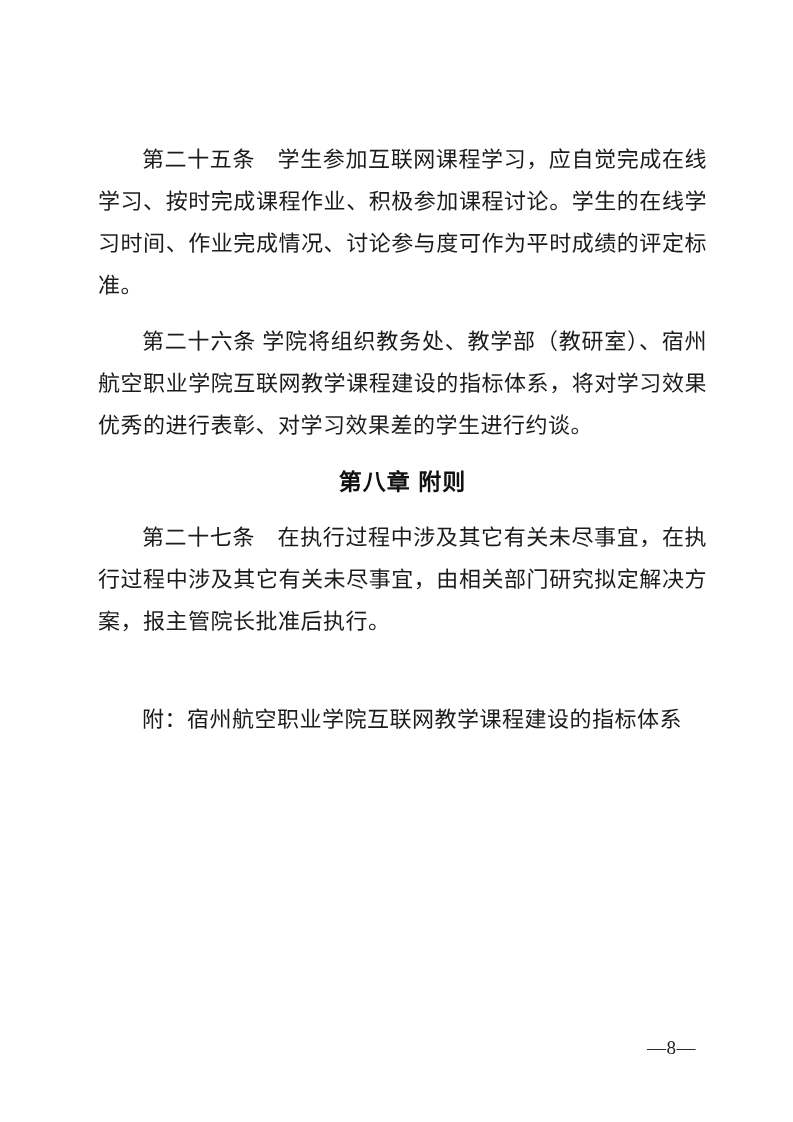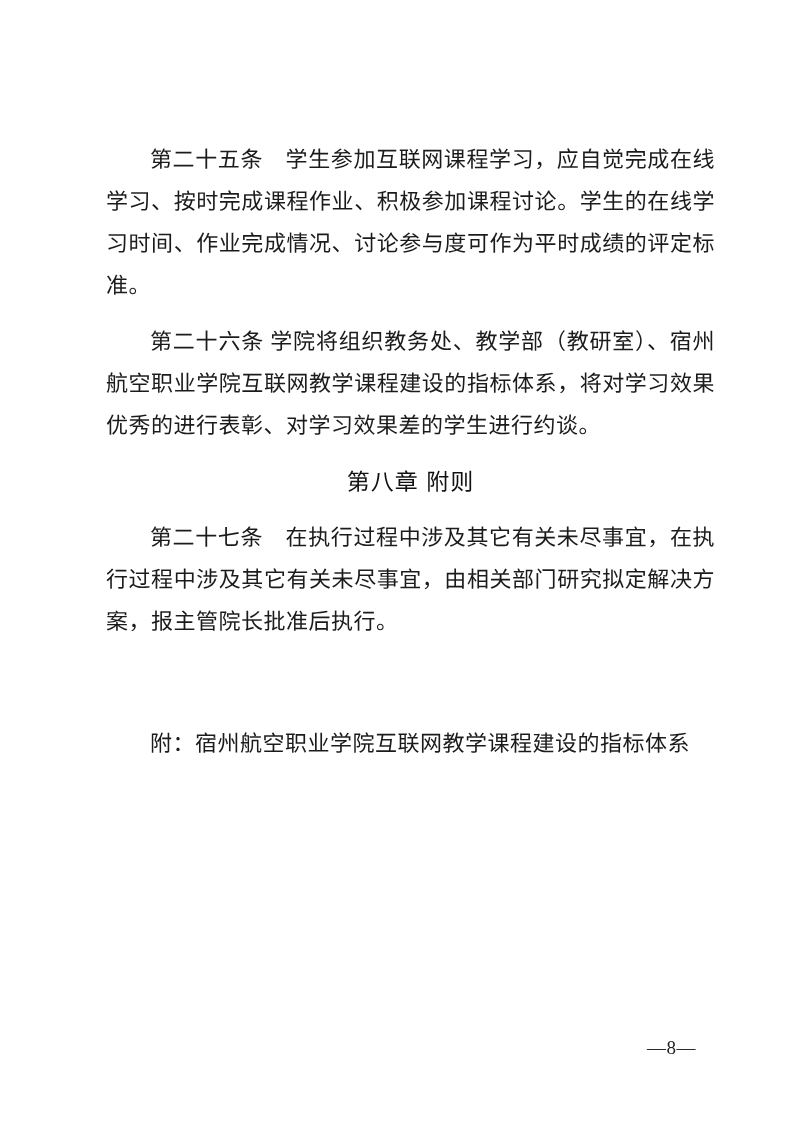--- a/index.html
+++ b/index.html
@@ -11,44 +11,44 @@
     position: relative;
     width: 793px;
     height: 1122px;
     background: #ffffff;
     color: #1b1b1b;
     font-family: "Liberation Serif", "DejaVu Serif", serif;
     overflow: hidden;
   }
   .content {
     position: absolute;
-    left: 106px;
+    left: 98px;
     top: 139px;
     width: 609px;
   }
   .para {
     margin: 0 0 14px 0;
     font-size: 22px;
     line-height: 42px;
     letter-spacing: 0.5px;
     text-align: justify;
     text-indent: 2em;
   }
   .chapter-heading {
     margin: 4px 0 14px 0;
     font-size: 23px;
-    font-weight: normal;
+    font-weight: bold;
     line-height: 42px;
     text-align: center;
     letter-spacing: 1px;
     font-family: "Liberation Sans", "DejaVu Sans", sans-serif;
     color: #111111;
   }
   .attachment {
-    margin-top: 80px;
+    margin-top: 56px;
     margin-bottom: 0;
   }
   .page-number {
     position: absolute;
     top: 1036px;
     right: 97px;
     font-size: 19px;
     line-height: 24px;
     letter-spacing: 0.5px;
     color: #222222;

